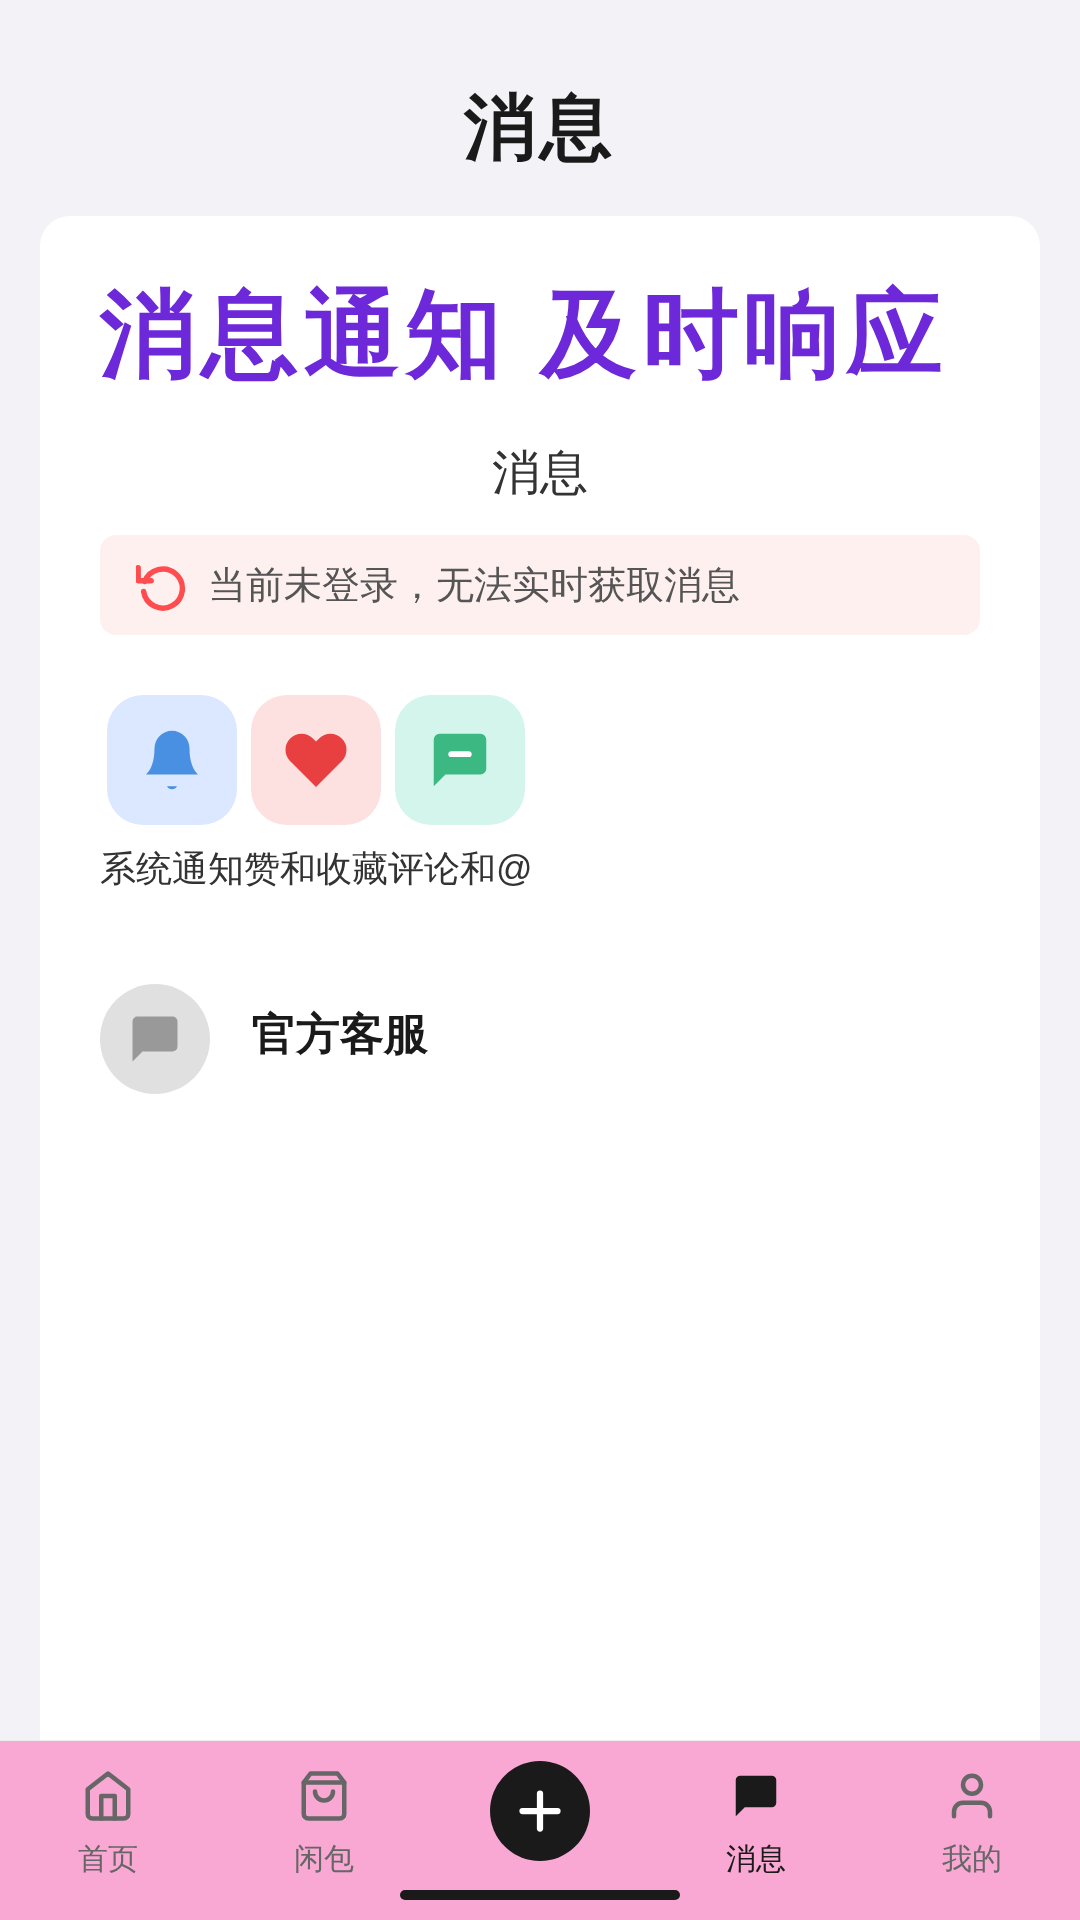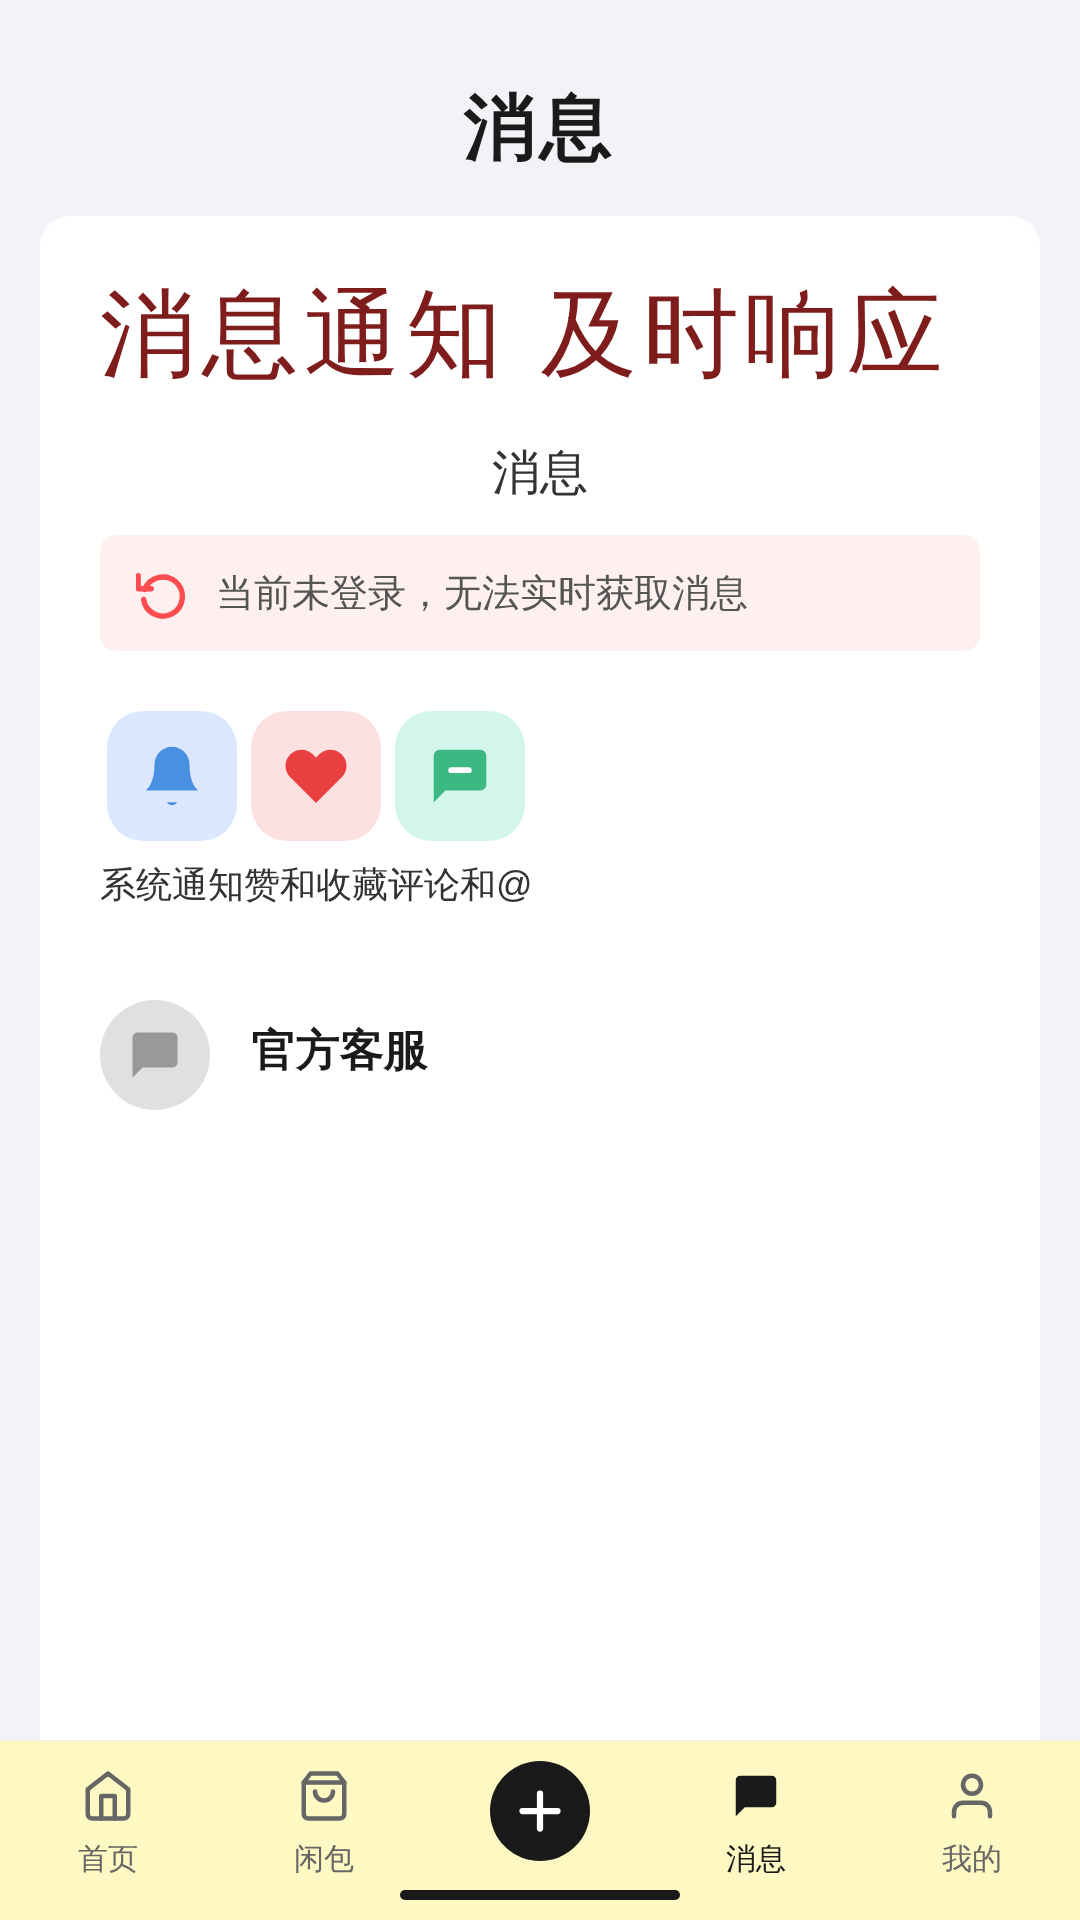--- a/index.html
+++ b/index.html
@@ -51,43 +51,43 @@
       overflow: hidden;
     }
 
     
     .hero-section {
       margin-bottom: 50px;
     }
 
     .hero-text {
       font-size: 96px;
-      font-weight: 400;
-      color: #7f1d1d;
+      font-weight: 700;
+      color: #6d28d9;
       letter-spacing: 6px;
       line-height: 1.2;
     }
 
     
     .section-title {
       font-size: 48px;
       font-weight: 400;
       color: #333333;
       text-align: center;
       margin-bottom: 30px;
     }
 
     
     .warning-banner {
       background-color: #fff0f0;
       border-radius: 16px;
-      padding: 32px 36px;
-      display: flex;
-      align-items: center;
-      gap: 28px;
+      padding: 24px 36px;
+      display: flex;
+      align-items: center;
+      gap: 20px;
       margin-bottom: 60px;
     }
 
     .warning-icon {
       width: 52px;
       height: 52px;
       color: #ff4d4f;
       flex-shrink: 0;
     }
 
@@ -173,21 +173,21 @@
       color: #999999;
     }
 
     
     .bottom-nav {
       position: absolute;
       bottom: 0;
       left: 0;
       right: 0;
       height: 180px;
-      background-color: #fef9c3;
+      background-color: #f9a8d4;
       display: flex;
       align-items: flex-start;
       padding-top: 20px;
       border-top: 1px solid #eeeeee;
     }
 
     .nav-item {
       flex: 1;
       display: flex;
       flex-direction: column;

